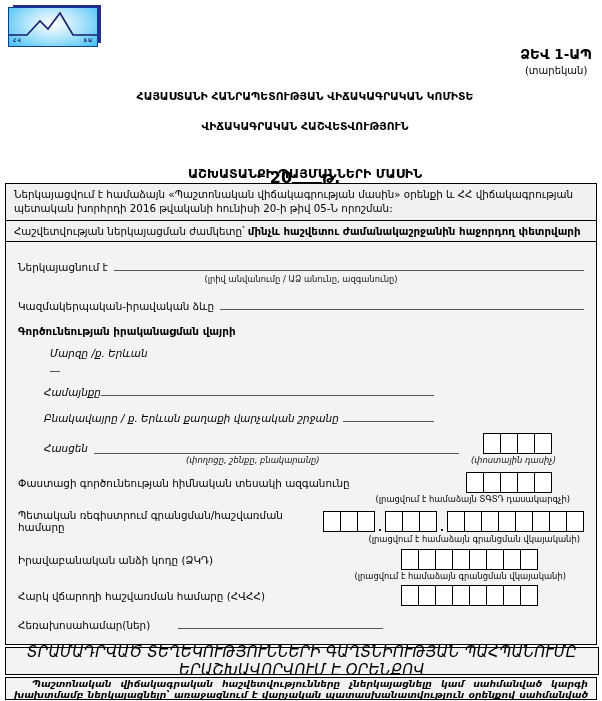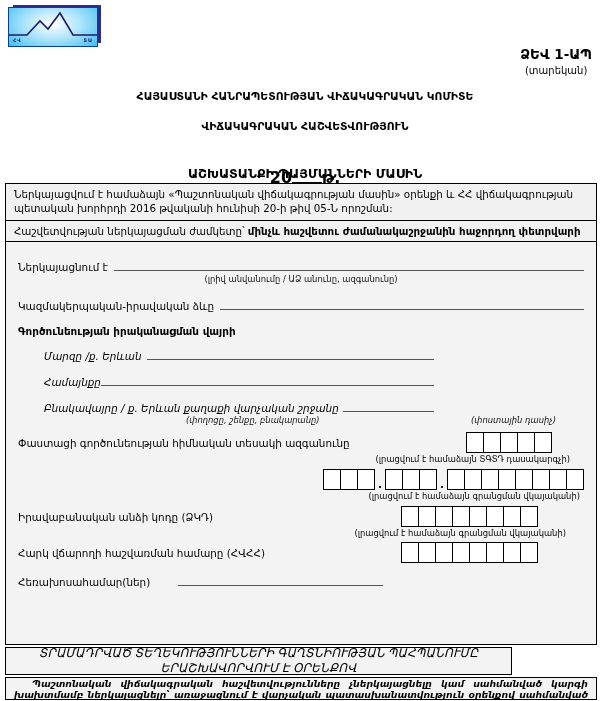--- a/index.html
+++ b/index.html
@@ -46,23 +46,23 @@
   .bold { font-weight:bold; }
   
   .cells { display:inline-flex; align-items:flex-end; }
   .cell { width:18px; height:21px; background:#fff; border:1px solid #000; margin-left:-1px; }
   .cells .cell:first-child { margin-left:0; }
   .dot { font-weight:bold; margin:0 3px; align-self:flex-end; }
   .boxrow { display:flex; align-items:center; }
   .cap-r { text-align:right; font-size:8.4px; }
   
   .conf {
-    position:absolute; left:5px; top:647px; width:507px; height:28px; border:1px solid #000;
-    background:#f3f3f3; font-style:italic; font-size:12px; text-align:center;
-    display:flex; align-items:center; justify-content:center; letter-spacing:0.2px;font-family:Liberation Serif, serif;
+    position:absolute; left:5px; top:647px; width:594px; height:28px; border:1px solid #000;
+    background:#f3f3f3; font-style:italic; font-size:15px; text-align:center;
+    display:flex; align-items:center; justify-content:center; letter-spacing:0.2px;
   }
   .warn {
     position:absolute; left:5px; top:677px; width:592px; height:23px; border:1px solid #000;
     background:#f3f3f3; font-size:9.3px; font-weight:bold; font-style:italic;
     padding:1px 8px; line-height:1.15; text-align:justify; text-indent:18px;
   }
 </style>
 </head>
 <body>
 
@@ -103,53 +103,64 @@
     </div>
     <div class="hint" style="text-align:center; margin-top:1px;">(լրիվ անվանումը / ԱՁ անունը, ազգանունը)</div>
 
     <div class="frow" style="margin-top:13px;">
       <span>Կազմակերպական-իրավական ձևը</span>
       <span class="fill" style="margin-left:6px;"></span>
     </div>
 
     <div class="bold" style="margin-top:13px;">Գործունեության իրականացման վայրի</div>
 
-    <div class="frow indent it" style="margin-top:10px;">
+    <div class="frow indent it" style="margin-top:10px;flex-direction:column;">
       <span>Մարզը /ք. Երևան</span>
       <span class="fill" style="margin-left:6px; margin-right:150px;"></span>
     </div>
 
     <div class="frow indent it" style="margin-top:11px;">
       <span>Համայնքը</span>
       <span class="fill" style="margin-right:150px;"></span>
     </div>
 
     <div class="frow indent it" style="margin-top:11px;">
       <span>Բնակավայրը / ք. Երևան քաղաքի վարչական շրջանը</span>
       <span class="fill" style="margin-left:4px; margin-right:150px;"></span>
     </div>
 
+    <div class="frow indent" style="margin-top:9px; align-items:flex-end;">
+      <span class="it">Հասցեն</span>
+      <span class="fill" style="margin-left:6px; margin-right:24px;"></span>
+      <span class="cells" style="margin-right:32px;">
+          <span class="cell"></span>
+          <span class="cell"></span>
+          <span class="cell"></span>
+          <span class="cell"></span>
+        </span>
+    </div>
     <div class="frow" style="margin-top:1px;">
       <span class="hint it" style="margin-left:168px;">(փողոցը, շենքը, բնակարանը)</span>
       <span class="hint it" style="margin-left:auto; margin-right:28px;">(փոստային դասիչ)</span>
     </div>
 
     <div class="boxrow" style="margin-top:7px;">
       <span>Փաստացի գործունեության հիմնական տեսակի ազգանունը</span>
       <span class="cells" style="margin-left:auto; margin-right:32px;">
           <span class="cell"></span>
           <span class="cell"></span>
           <span class="cell"></span>
           <span class="cell"></span>
           <span class="cell"></span>
         </span>
     </div>
     <div class="cap-r" style="margin-top:1px; margin-right:14px;">(լրացվում է համաձայն ՏԳՏԴ դասակարգչի)</div>
 
     <div class="boxrow" style="margin-top:5px;">
+      <span>Պետական ռեգիստրում գրանցման/հաշվառման համարը</span>
       <span class="cells" style="margin-left:auto;">
           <span class="cell"></span>
           <span class="cell"></span>
           <span class="cell"></span>
         </span>
       <span class="dot">.</span>
       <span class="cells">
           <span class="cell"></span>
           <span class="cell"></span>
           <span class="cell"></span>

